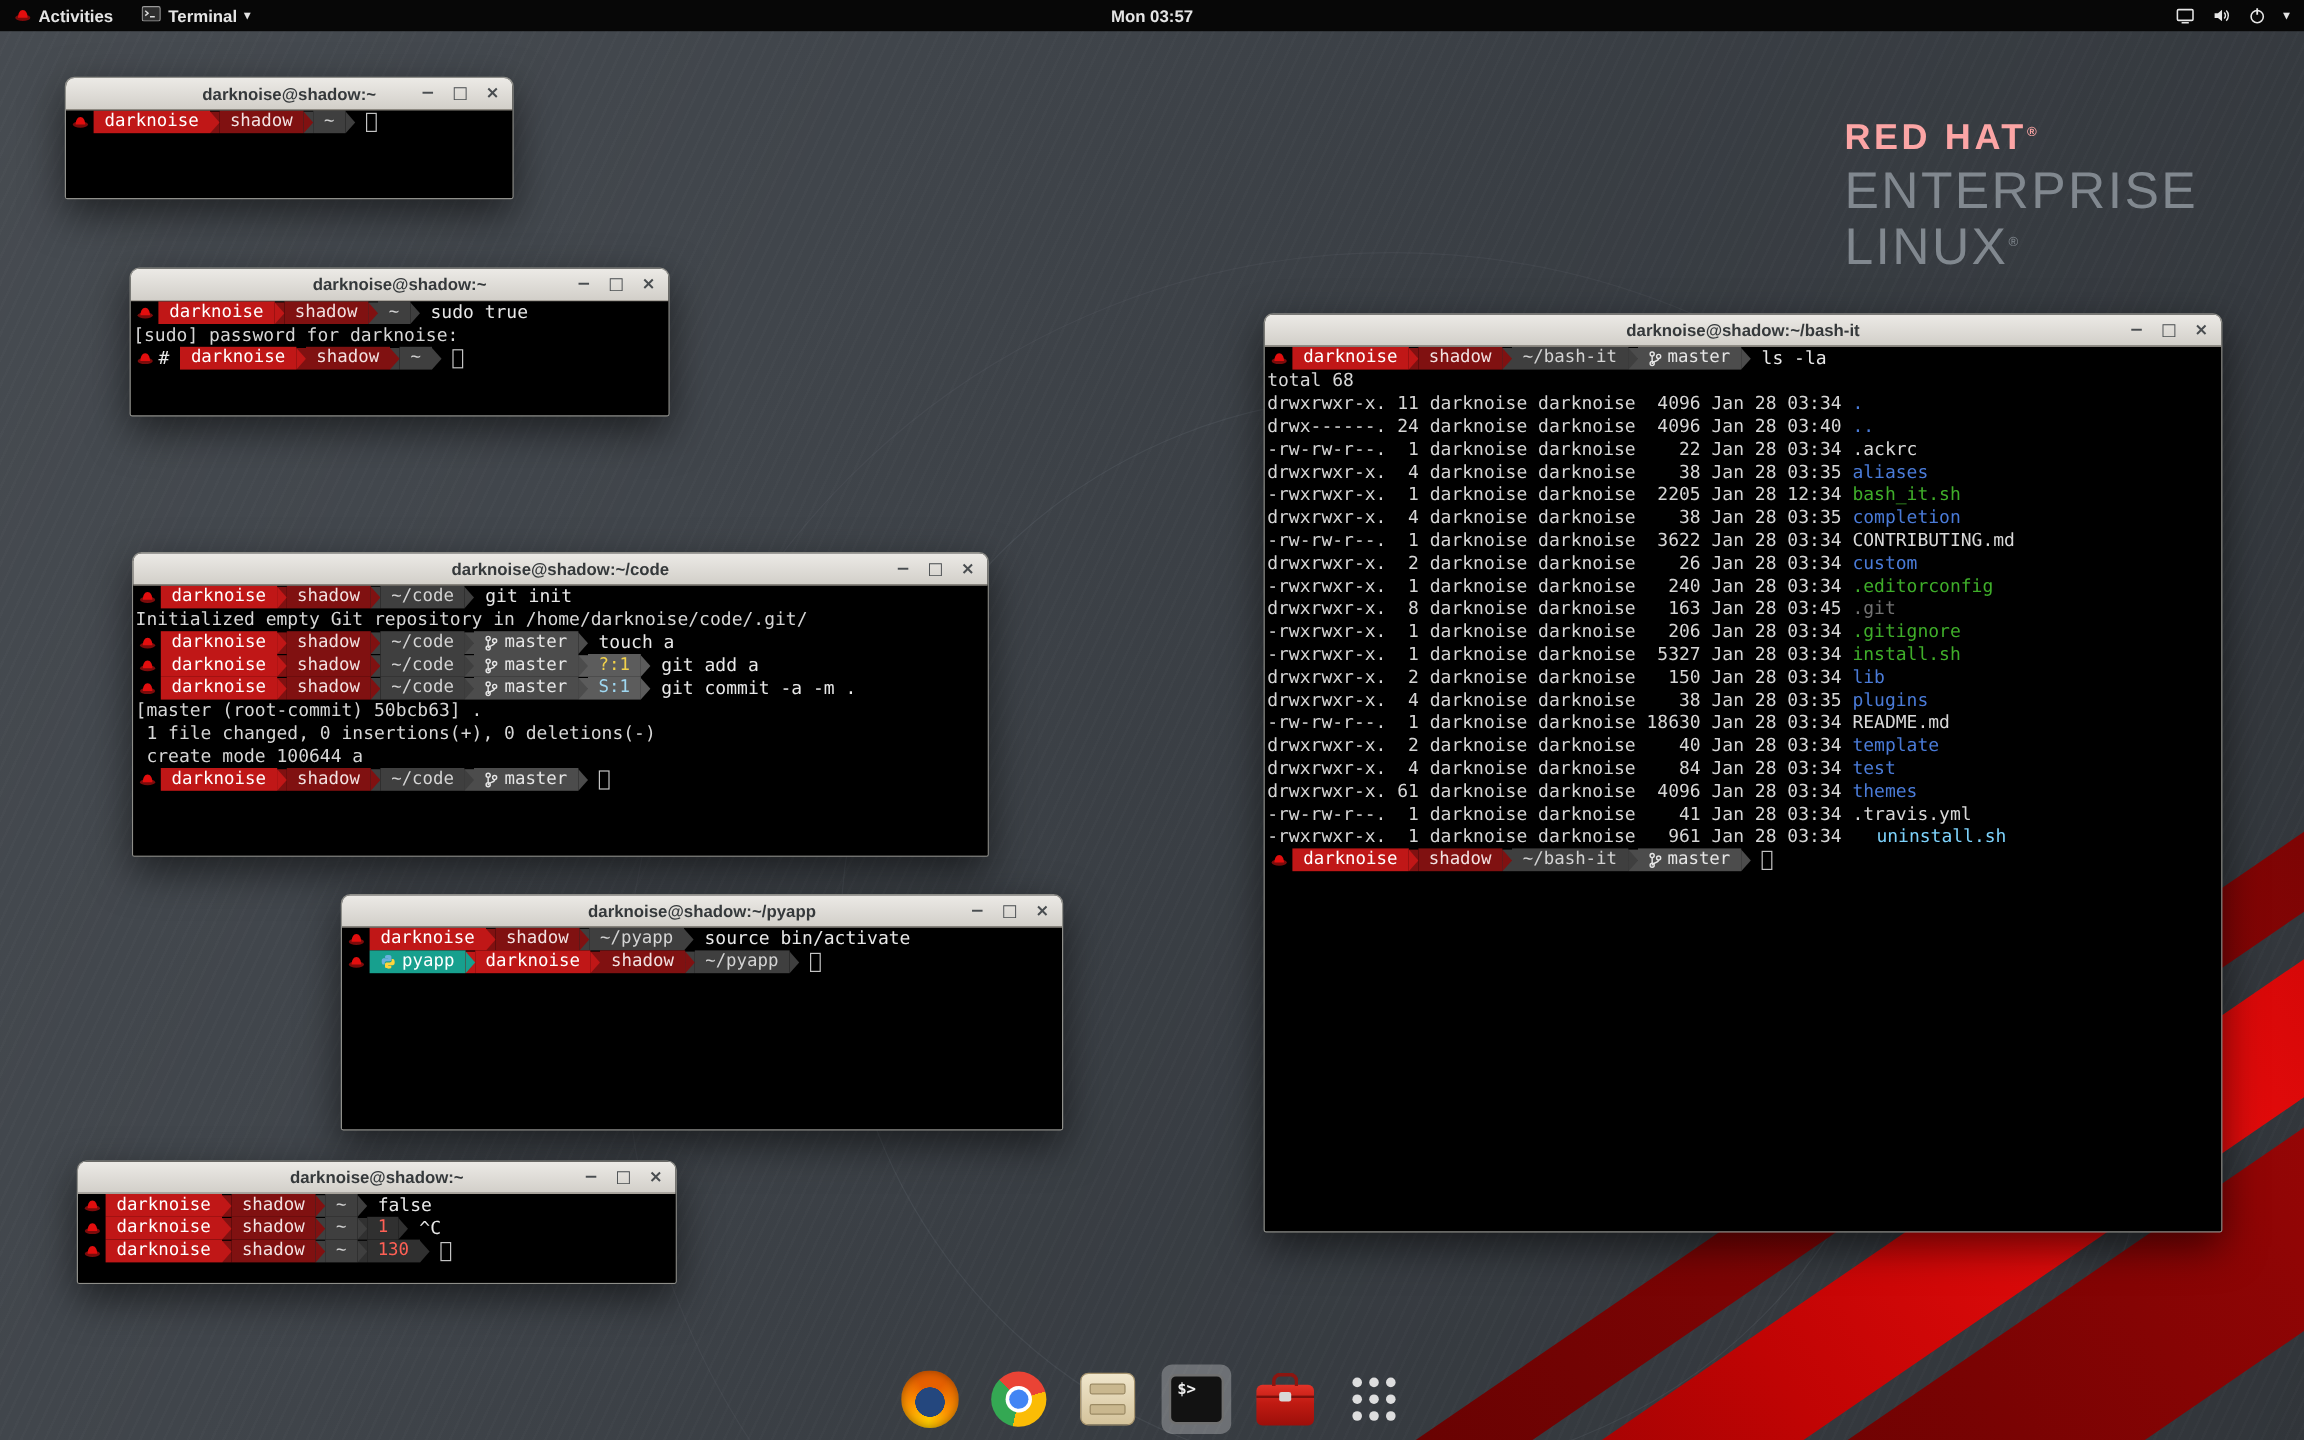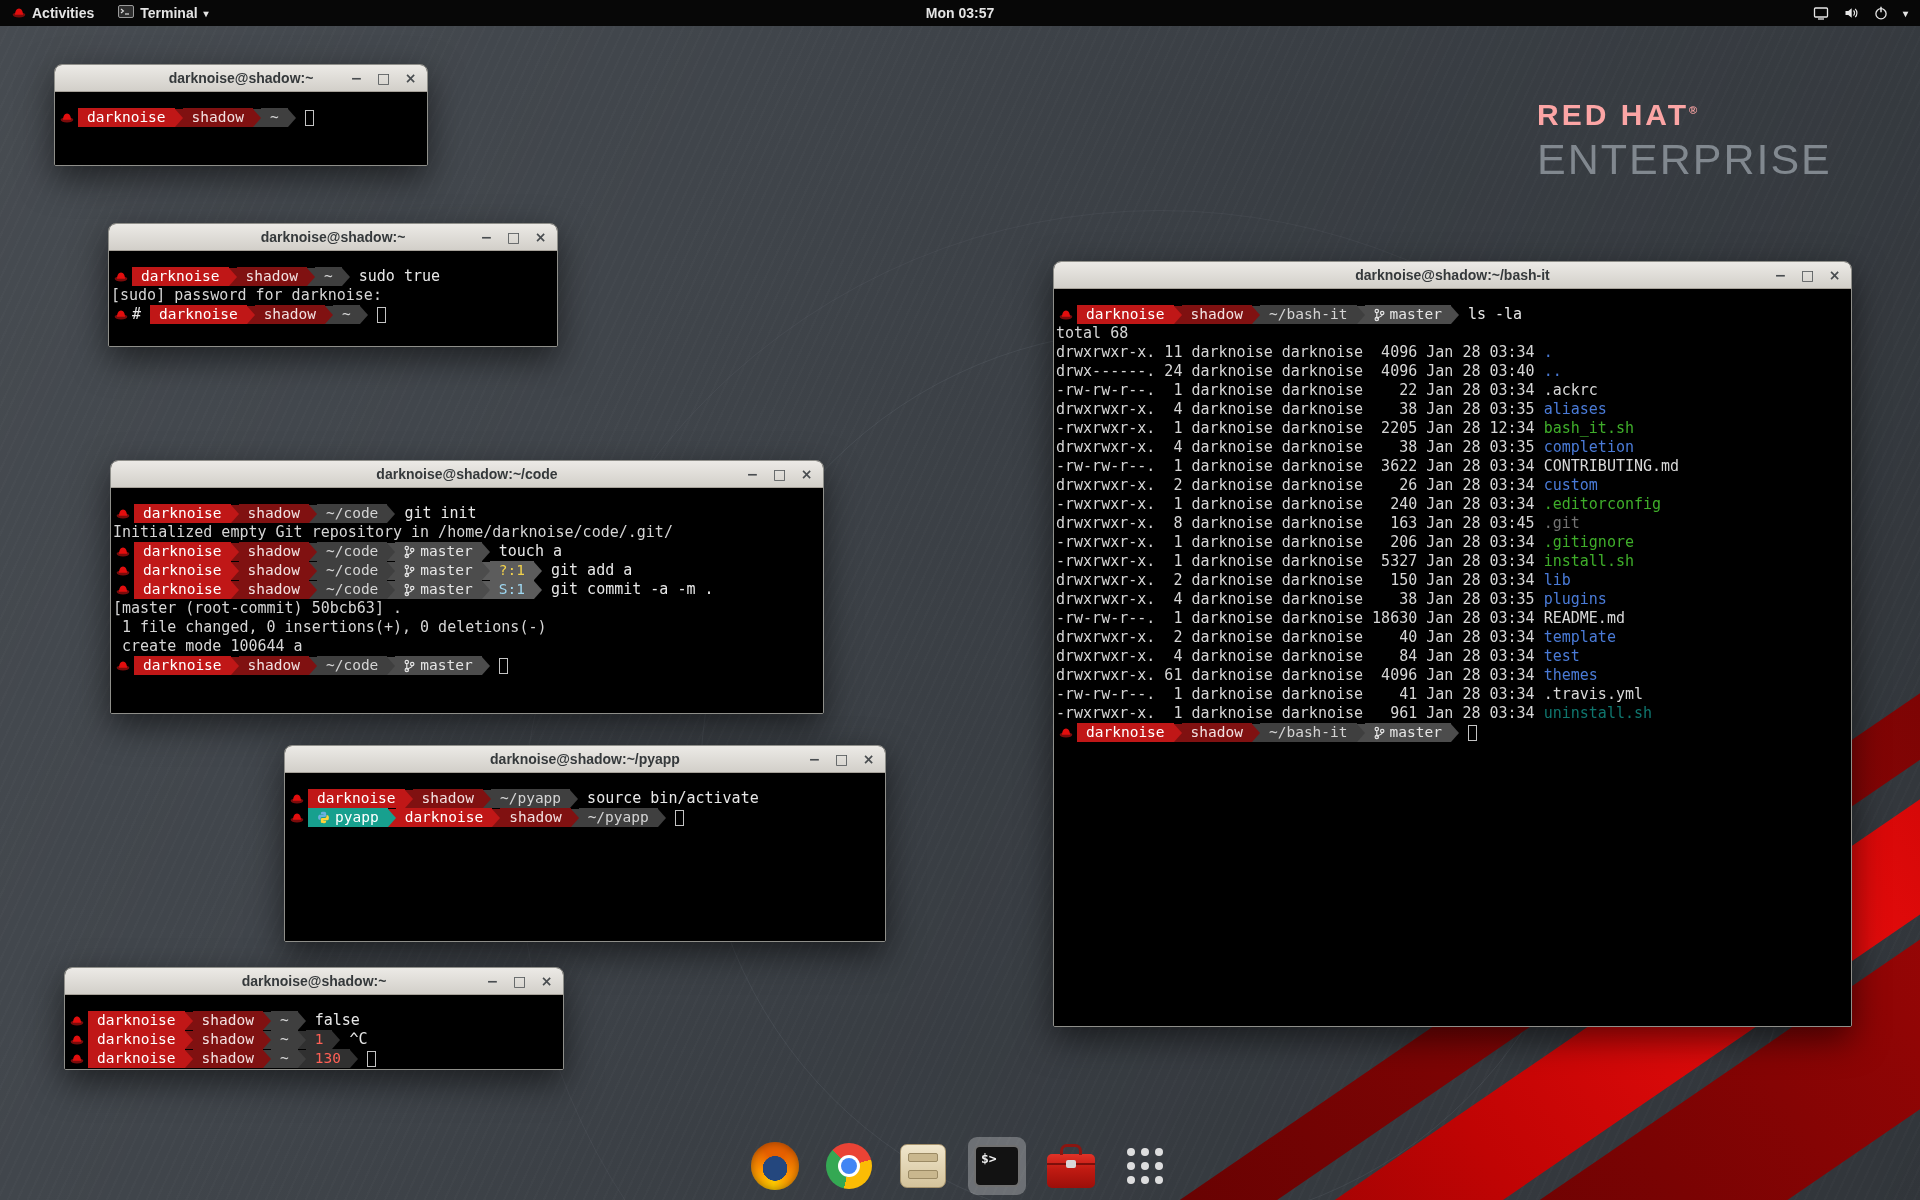--- a/index.html
+++ b/index.html
@@ -48,21 +48,21 @@
   .w3{left:284px;top:745px;width:602px;height:197px}
   .w4{left:64px;top:967px;width:500px;height:103px}
   .w5{left:1053px;top:261px;width:799px;height:766px}
 
   .titlebar{flex:0 0 27px;background:linear-gradient(#eceae6,#d2cfc9);border-bottom:1px solid #a7a29a;
     display:flex;align-items:center;justify-content:center;position:relative;
     font-size:14px;font-weight:bold;color:#35393b;cursor:default}
   .winbtns{position:absolute;right:9px;top:0;height:100%;display:flex;align-items:center;gap:12px}
   .wbtn{width:15px;text-align:center;font-size:14px;color:#494d50;cursor:pointer;font-family:"DejaVu Sans",sans-serif}
 
-  .term-body{flex:1;background:#000;padding:16px 2px 0 2px;overflow:hidden;
+  .term-body{flex:1;background:#000;padding:0 2px 0 2px;overflow:hidden;
     font:15px/19px "DejaVu Sans Mono",monospace;color:#d6d6d6}
   .tline{height:19px;white-space:pre}
   .tplain{display:block}
   .tprompt{display:flex;align-items:stretch}
   .hatw{display:flex;align-items:center;padding:0 4px 0 3px}
   .rootpre{display:flex;align-items:center;color:#e8e8e8}
   .pseg{display:inline-flex;align-items:center;padding:0 9px;font-size:14.5px}
   .segicon{display:flex;align-items:center;margin-right:5px}
   .parrow{width:0;height:0;border-style:solid;border-width:9.5px 0 9.5px 8px;align-self:center}
   .cmdtxt{display:flex;align-items:center;color:#e8e8e8}
@@ -105,20 +105,21 @@
 <div class="wp-lines"></div>
 <div class="wp-arc arc1"></div>
 <div class="wp-arc arc2"></div>
 <div class="ribbon rb-top"></div>
 <div class="ribbon rb-main"></div>
 <div class="ribbon rb-bottom"></div>
 
 <div class="brand">
   <div class="b1"><span>RED HAT</span><sup>®</sup></div>
   <div class="b2">ENTERPRISE</div>
+  <div class="b3"><span>LINUX</span><sup>®</sup></div>
 </div>
 
 <div class="term-window w0">
   <div class="titlebar">
     <span class="title">darknoise@shadow:~</span>
     <span class="winbtns">
       <span class="wbtn">−</span>
       <span class="wbtn">□</span>
       <span class="wbtn">×</span>
     </span>
@@ -301,21 +302,21 @@
       <div class="tline tplain"><span>drwxrwxr-x.  8 darknoise darknoise   163 Jan 28 03:45 </span><span style="color: #737373;">.git</span></div>
       <div class="tline tplain"><span>-rwxrwxr-x.  1 darknoise darknoise   206 Jan 28 03:34 </span><span style="color: rgb(63, 174, 42);">.gitignore</span></div>
       <div class="tline tplain"><span>-rwxrwxr-x.  1 darknoise darknoise  5327 Jan 28 03:34 </span><span style="color: rgb(63, 174, 42);">install.sh</span></div>
       <div class="tline tplain"><span>drwxrwxr-x.  2 darknoise darknoise   150 Jan 28 03:34 </span><span style="color: rgb(74, 123, 216);">lib</span></div>
       <div class="tline tplain"><span>drwxrwxr-x.  4 darknoise darknoise    38 Jan 28 03:35 </span><span style="color: rgb(74, 123, 216);">plugins</span></div>
       <div class="tline tplain"><span>-rw-rw-r--.  1 darknoise darknoise 18630 Jan 28 03:34 </span><span style="color: rgb(216, 216, 216);">README.md</span></div>
       <div class="tline tplain"><span>drwxrwxr-x.  2 darknoise darknoise    40 Jan 28 03:34 </span><span style="color: rgb(74, 123, 216);">template</span></div>
       <div class="tline tplain"><span>drwxrwxr-x.  4 darknoise darknoise    84 Jan 28 03:34 </span><span style="color: rgb(74, 123, 216);">test</span></div>
       <div class="tline tplain"><span>drwxrwxr-x. 61 darknoise darknoise  4096 Jan 28 03:34 </span><span style="color: rgb(74, 123, 216);">themes</span></div>
       <div class="tline tplain"><span>-rw-rw-r--.  1 darknoise darknoise    41 Jan 28 03:34 </span><span style="color: rgb(216, 216, 216);">.travis.yml</span></div>
-      <div class="tline tplain"><span>-rwxrwxr-x.  1 darknoise darknoise   961 Jan 28 03:34 </span><span style="color: #0f766e;">uninstall.sh</span></div>
+      <div class="tline tplain"><span>-rwxrwxr-x.  1 darknoise darknoise   961 Jan 28 03:34 </span><span style="color: #7dd3fc; margin-left: 20px;">uninstall.sh</span></div>
       <div class="tline tprompt"><span class="hatw"><svg width="14" height="11" viewBox="0 0 14 11">
             <ellipse cx="7" cy="7.8" rx="6.3" ry="2.6" fill="#7c0b0b"></ellipse>
             <path d="M3 7.8 C3 4.2 4.6 1.4 7 1.4 s4 2.8 4 6.4" fill="#e20e0e"></path>
           </svg></span><span class="pseg" style="background: rgb(192, 23, 23); color: rgb(255, 255, 255);"><span>darknoise</span></span><span class="parrow" style="border-color: rgb(128, 17, 17) transparent rgb(128, 17, 17) rgb(192, 23, 23);"></span><span class="pseg" style="background: rgb(128, 17, 17); color: rgb(242, 226, 226);"><span>shadow</span></span><span class="parrow" style="border-color: rgb(63, 63, 63) transparent rgb(63, 63, 63) rgb(128, 17, 17);"></span><span class="pseg" style="background: rgb(63, 63, 63); color: rgb(212, 212, 212);"><span>~/bash-it</span></span><span class="parrow" style="border-color: rgb(76, 76, 76) transparent rgb(76, 76, 76) rgb(63, 63, 63);"></span><span class="pseg" style="background: rgb(76, 76, 76); color: rgb(230, 230, 230);"><span class="segicon"><svg width="11" height="14" viewBox="0 0 11 14">
               <g fill="none" stroke="currentColor" stroke-width="1.2">
                 <circle cx="2.8" cy="3" r="1.7"></circle>
                 <circle cx="8.2" cy="5" r="1.7"></circle>
                 <circle cx="2.8" cy="11" r="1.7"></circle>
                 <path d="M2.8 4.7v4.6M8.2 6.7c0 2.6-5.4 2-5.4 4.6"></path>
               </g>

